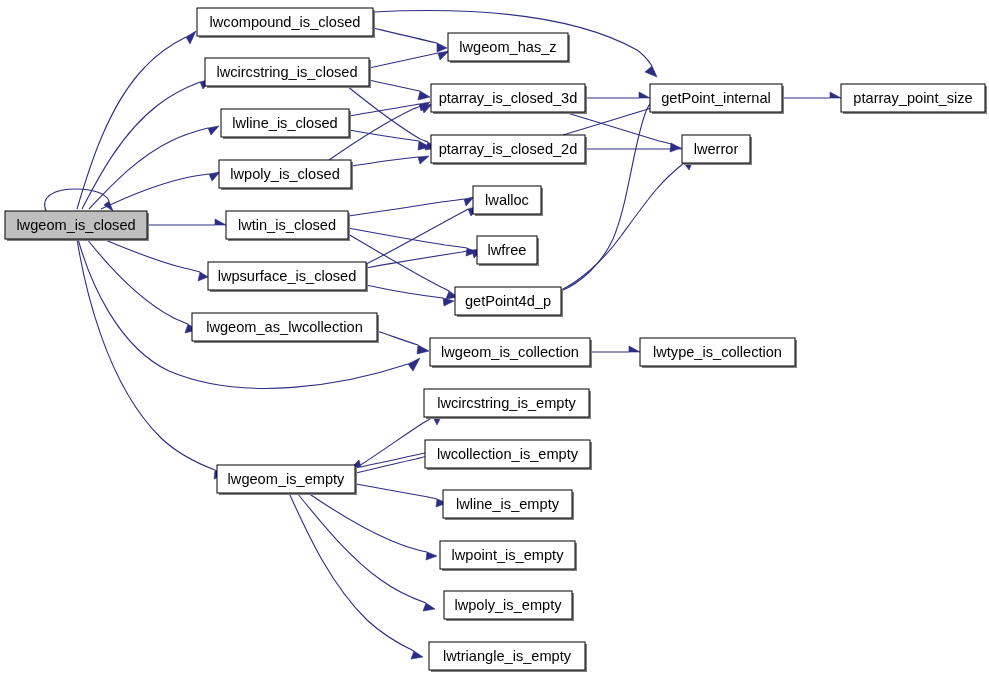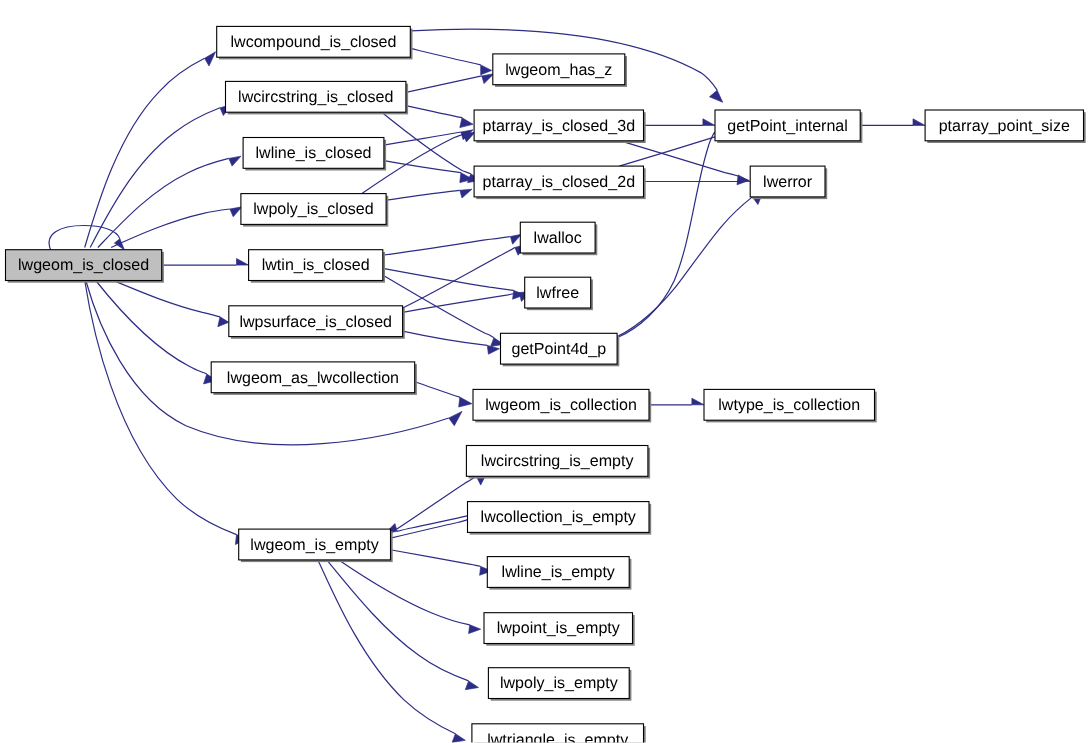--- a/index.html
+++ b/index.html
@@ -11,21 +11,20 @@
   body {
     width: 989px;
     height: 675px;
     font-family: "Liberation Sans", sans-serif;
     overflow: hidden;
   }
   #graph-root {
     position: relative;
     width: 989px;
     height: 505px;
-    margin-top: 16px;
   }
   svg#callgraph {
     display: block;
     width: 989px;
     height: 675px;
   }
   .node-box {
     fill: #ffffff;
     stroke: #000000;
     stroke-width: 1;

